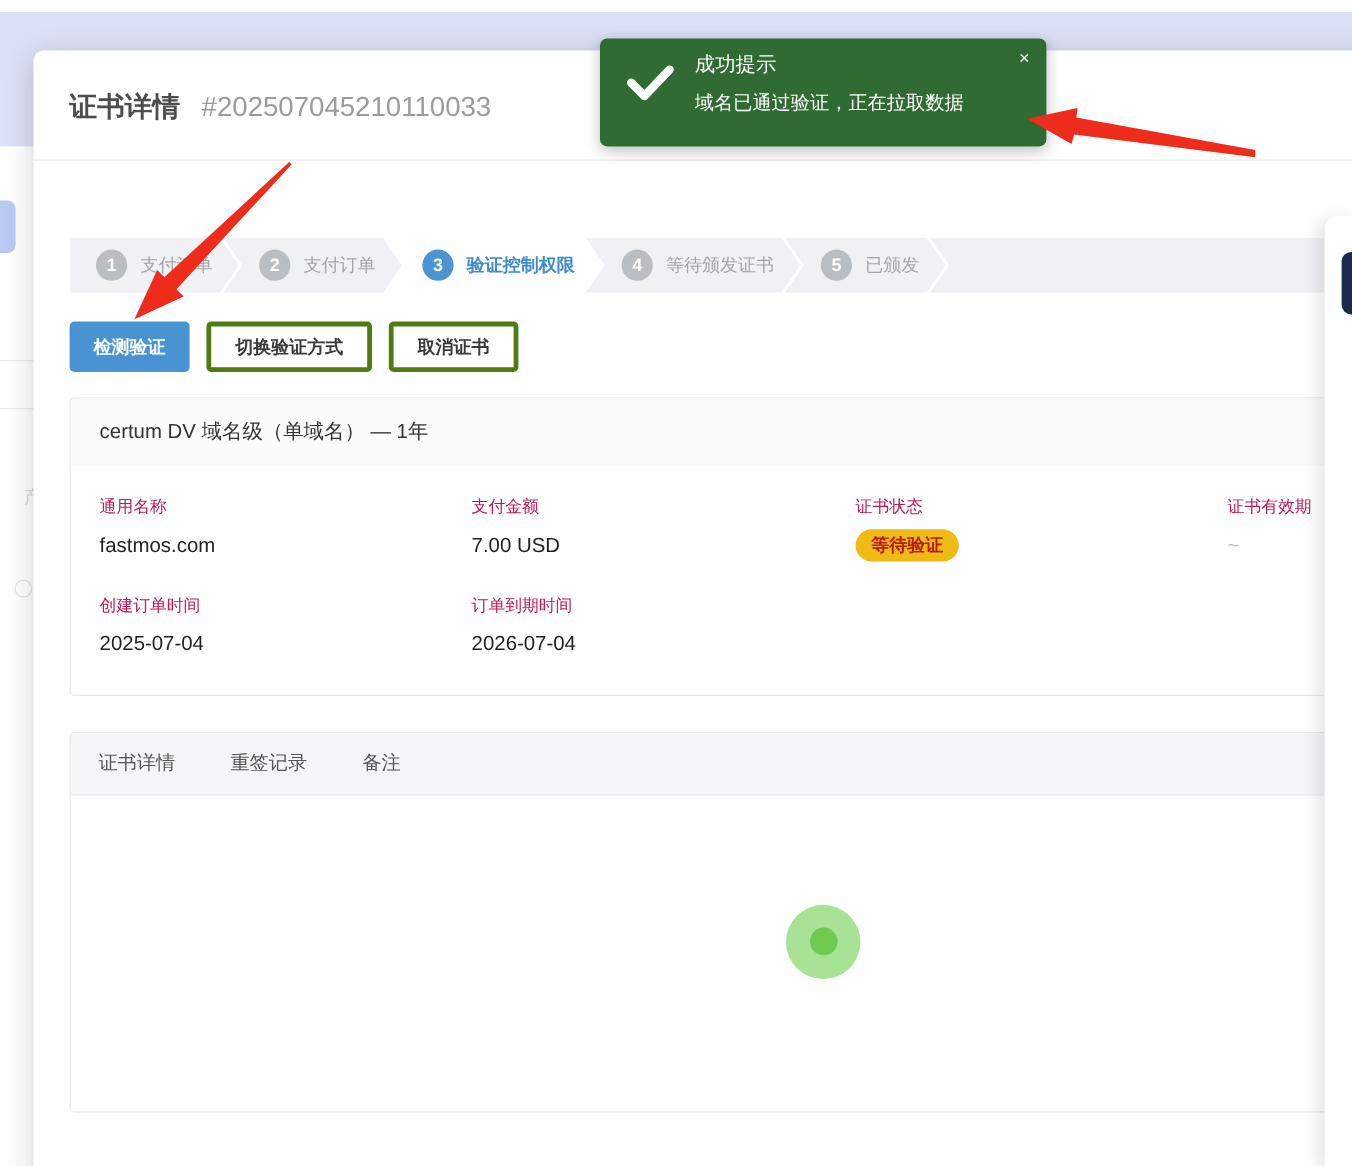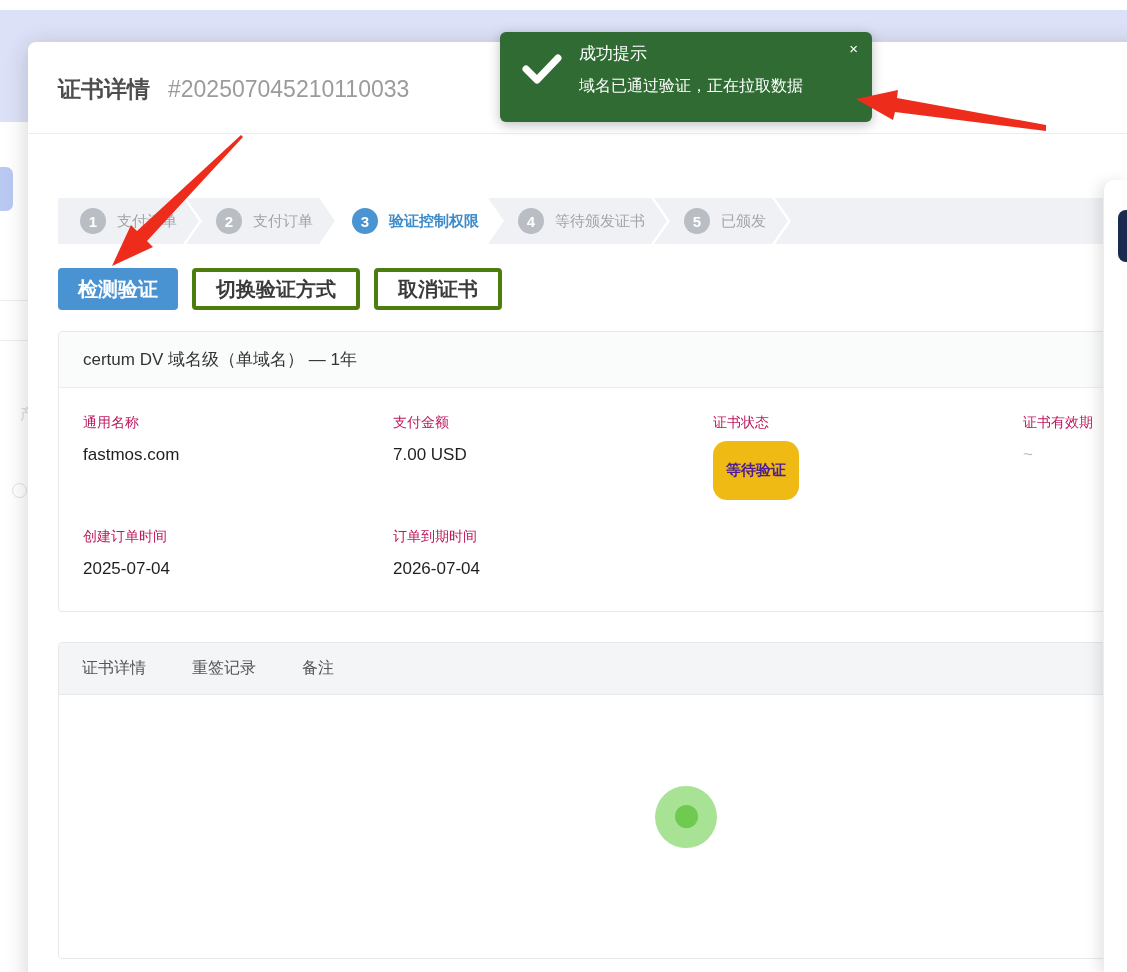--- a/index.html
+++ b/index.html
@@ -36,36 +36,36 @@
   .step-num { width:26px; height:26px; border-radius:50%; background:#b9bdc4; color:#fff; font-size:15px;
     font-weight:bold; display:flex; align-items:center; justify-content:center; flex:0 0 26px; }
   .step.active .step-num { background:#4a94d2; }
   .step-label { font-size:15px; color:#a0a5ab; white-space:nowrap; }
   .step.active .step-label { color:#3f8ccb; font-weight:bold; }
   .step-tail { flex:1 1 auto; background:#f0f1f4; margin-left:-13px;
     clip-path:polygon(0 0,100% 0,100% 100%,0 100%,16px 50%); }
 
   
   .btn-row { margin-top:24px; display:flex; gap:14px; }
-  .btn { height:42px; border-radius:4px; font-size:20px; font-weight:bold; padding:0 20px;
+  .btn { height:42px; border-radius:4px; font-size:15px; font-weight:bold; padding:0 20px;
     display:flex; align-items:center; cursor:pointer; }
   .btn-primary { background:#4a93d2; color:#fff; }
   .btn-plain { background:#fff; border:4px solid #4d7c0f; color:#3a3a3a; }
 
   
   .info-card { margin-top:21px; border:1px solid #e8e8e8; border-radius:4px; }
   .info-card-header { background:#fafbfb; border-bottom:1px solid #eee; padding:16px 24px;
     font-size:17px; color:#333; border-radius:4px 4px 0 0; }
   .info-grid { display:grid; grid-template-columns:310px 320px 310px 1fr; row-gap:28px;
     padding:26px 24px 32px; }
   .f-label { font-size:14px; color:#be185d; }
   .f-value { font-size:17px; color:#1f1f1f; margin-top:13px; }
   .f-value.dim { color:#b9bec5; }
-  .badge { display:inline-block; margin-top:9px; background:#eeba13; color:#4c1d95; font-size:15px;
-    font-weight:bold; padding:20px 13px; border-radius:14px; }
+  .badge { display:inline-block; margin-top:9px; background:#eeba13; color:#b91c1c; font-size:15px;
+    font-weight:bold; padding:4px 13px; border-radius:14px; }
 
   
   .tabs-card { margin-top:30px; border:1px solid #e8e8e8; border-radius:4px; overflow:hidden; }
   .tab-bar { display:flex; height:52px; background:#f4f5f6; border-bottom:1px solid #e6e8ea; }
   .tab { display:flex; align-items:center; justify-content:center; font-size:16px; color:#555;
     padding:0 23px; cursor:pointer; }
   .tab.active { background:#fff; width:118px; padding:0; color:#333;
     border-right:1px solid #e6e8ea; margin-bottom:-1px; }
   .tab.active + .tab { margin-left:24px; }
   .tab-content { height:263px; background:#fff; display:flex; align-items:center; justify-content:center; }

